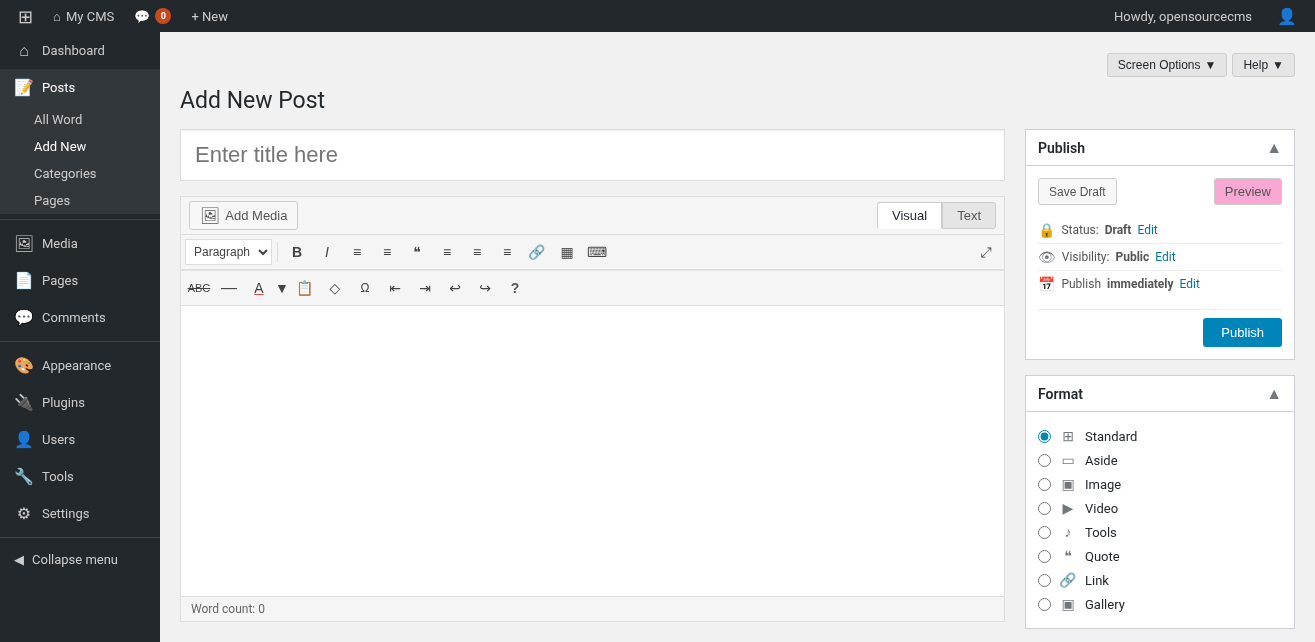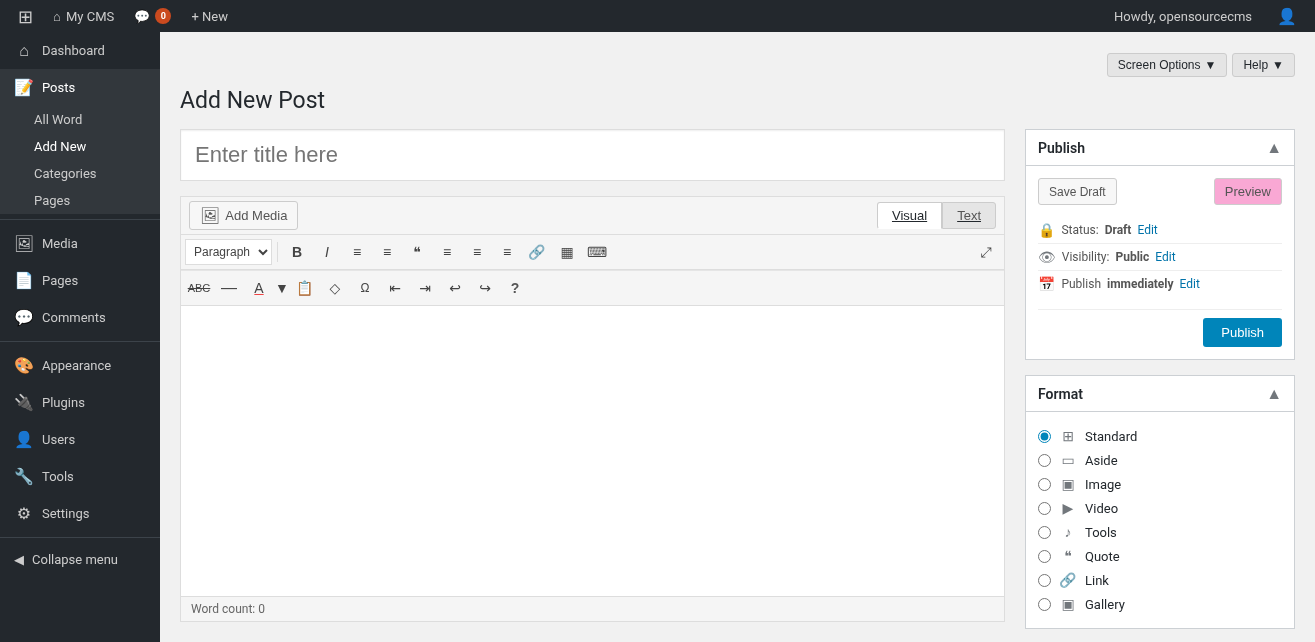--- a/index.html
+++ b/index.html
@@ -91,21 +91,21 @@
       display: flex; justify-content: space-between; align-items: center;
       padding: 4px 8px;
       background: #f5f5f5;
       border-bottom: 1px solid #ddd;
     }
     .add-media-btn {
       display: flex; align-items: center; gap: 5px;
       background: #f7f7f7; border: 1px solid #ccc; border-radius: 3px;
       padding: 4px 10px; cursor: pointer; font-size: 13px; color: #555;
     }
-    .editor-tab-buttons { display: flex; gap: 0; text-decoration: underline; }
+    .editor-tab-buttons { display: flex; gap: 0; }
     .editor-tab {
       padding: 5px 14px; background: #e5e5e5; border: 1px solid #ccc;
       cursor: pointer; font-size: 13px; color: #555;
     }
     .editor-tab:first-child { border-radius: 3px 0 0 3px; }
     .editor-tab:last-child { border-radius: 0 3px 3px 0; }
     .editor-tab.active { background: #fff; border-bottom-color: #fff; color: #23282d; }
 
     
     .mce-toolbar-wrap { background: #f5f5f5; border-bottom: 1px solid #ddd; padding: 4px; }

